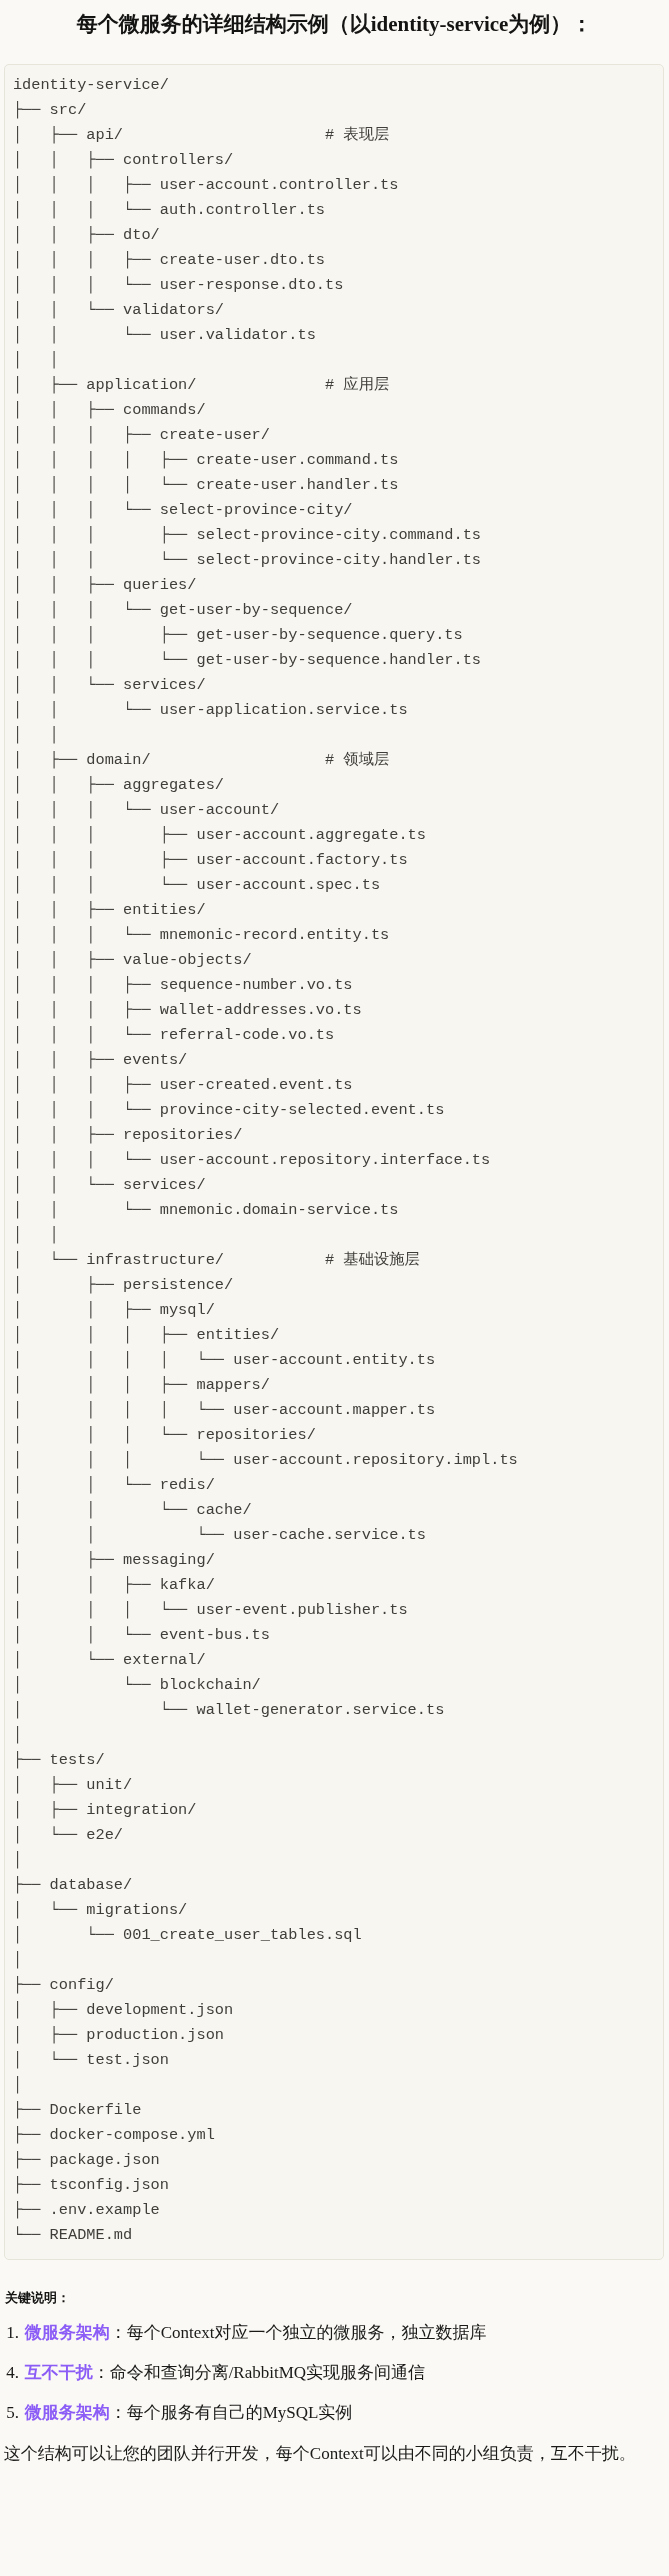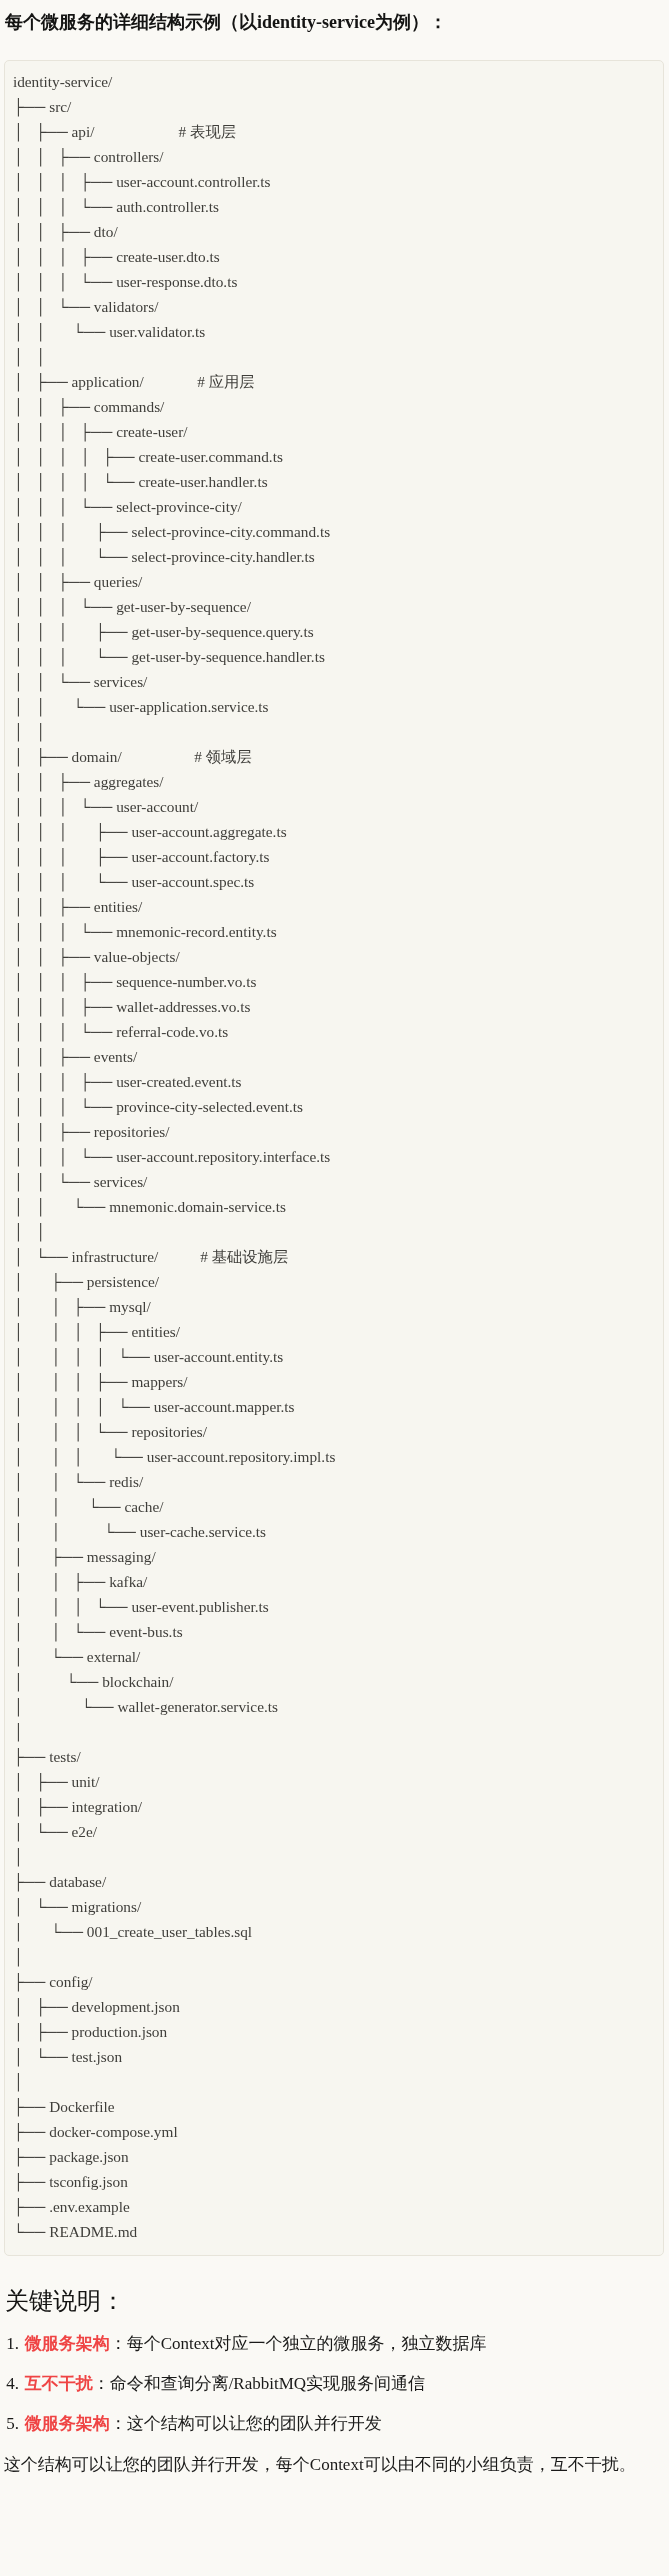--- a/index.html
+++ b/index.html
@@ -11,65 +11,66 @@
     width: 669px;
     color: #1d1d1b;
     font-family: "Liberation Serif", "DejaVu Serif", serif;
   }
   .doc {
     padding: 10px 5px 12.5px 3.8px;
     box-sizing: border-box;
   }
   .page-title {
     margin: 0 0 0 1.3px;
-    font-size: 18px;
+    font-size: 21px;
     line-height: 1.35;
     font-weight: 700;
     color: #141413;
+    text-align: center;
   }
   .code-panel {
     margin-top: 26px;
     background: #f7f6f0;
     border: 0.6px solid #e7e4da;
     border-radius: 5px;
     padding: 7.5px 7.5px 11.3px 8.1px;
     overflow: hidden;
   }
   .tree-pre {
     margin: 0;
-    font-family: Liberation Serif, serif;
+    font-family: Liberation Mono, monospace;
     font-size: 15.3px;
     line-height: 25px;
     color: #3f3e3a;
     white-space: pre;
   }
   .notes-heading {
     margin: 29px 0 0 1.3px;
-    font-size: 24px;
+    font-size: 13px;
     line-height: 1.4;
-    font-weight: 400;
+    font-weight: 700;
     color: #141413;
   }
   .notes-list {
     list-style: none;
     margin: 13.8px 0 0 0;
     padding: 0 0 0 2.5px;
   }
   .notes-list li {
     font-size: 17px;
     line-height: 24.4px;
     margin: 0 0 15.6px 0;
     color: #1a1a19;
   }
   .note-number {
     margin-right: 5.6px;
   }
   .note-label {
     font-weight: 700;
-    color: #ef4444;
+    color: #8b5cf6;
   }
   .closing-para {
     margin: 3.8px 0 0 0;
     font-size: 17px;
     line-height: 25px;
     color: #1a1a19;
   }
 </style>
 </head>
 <body>
@@ -166,19 +167,19 @@
 ├── tsconfig.json
 ├── .env.example
 └── README.md</pre>
   </div>
 
   <h2 class="notes-heading">关键说明：</h2>
 
   <ol class="notes-list">
     <li><span class="note-number">1.</span><span class="note-label">微服务架构</span><span>：每个Context对应一个独立的微服务，独立数据库</span></li>
     <li><span class="note-number">4.</span><span class="note-label">互不干扰</span><span>：命令和查询分离/RabbitMQ实现服务间通信</span></li>
-    <li><span class="note-number">5.</span><span class="note-label">微服务架构</span><span>：这个结构可以让您的团队并行开发</span></li>
+    <li><span class="note-number">5.</span><span class="note-label">微服务架构</span><span>：每个服务有自己的MySQL实例</span></li>
   </ol>
 
   <p class="closing-para">这个结构可以让您的团队并行开发，每个Context可以由不同的小组负责，互不干扰。</p>
 
 </div>
 
 
 </body></html>

